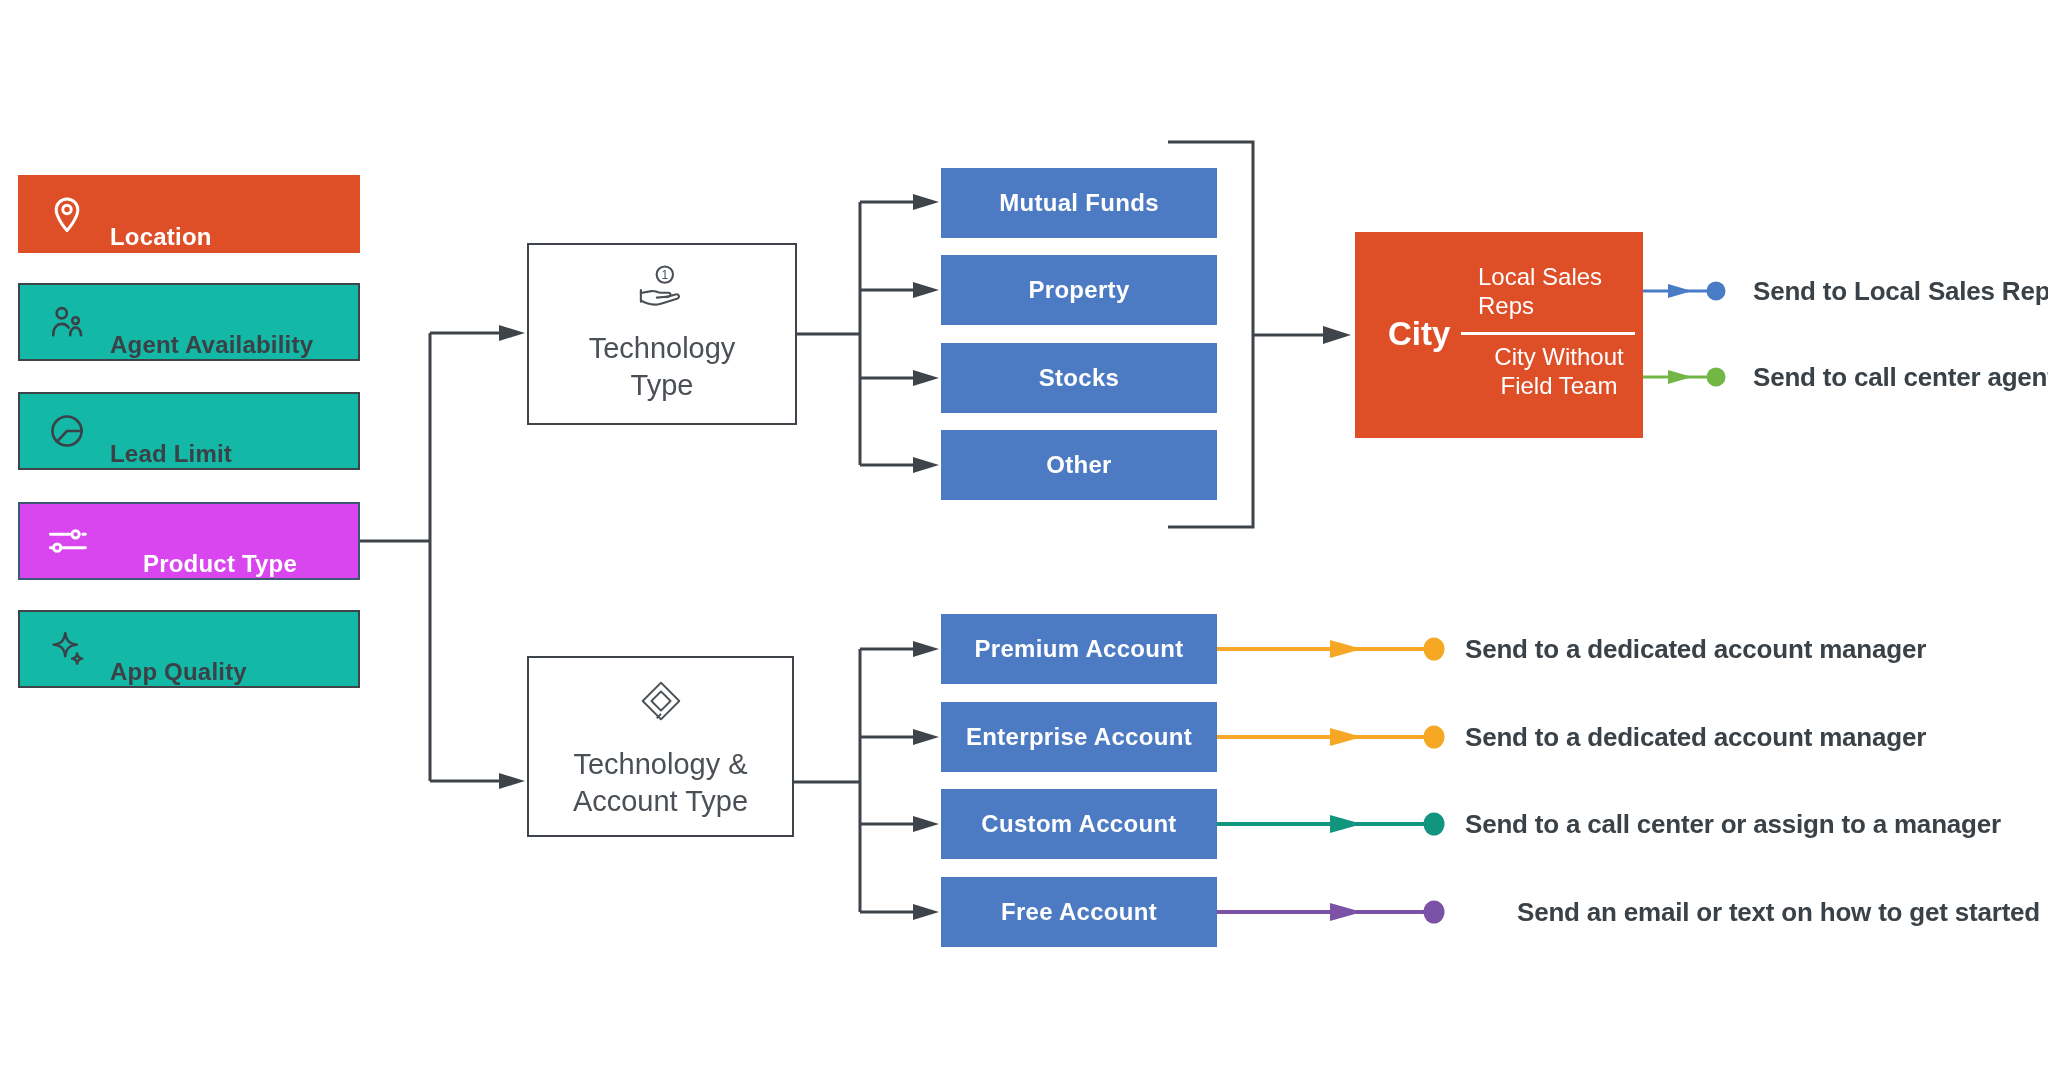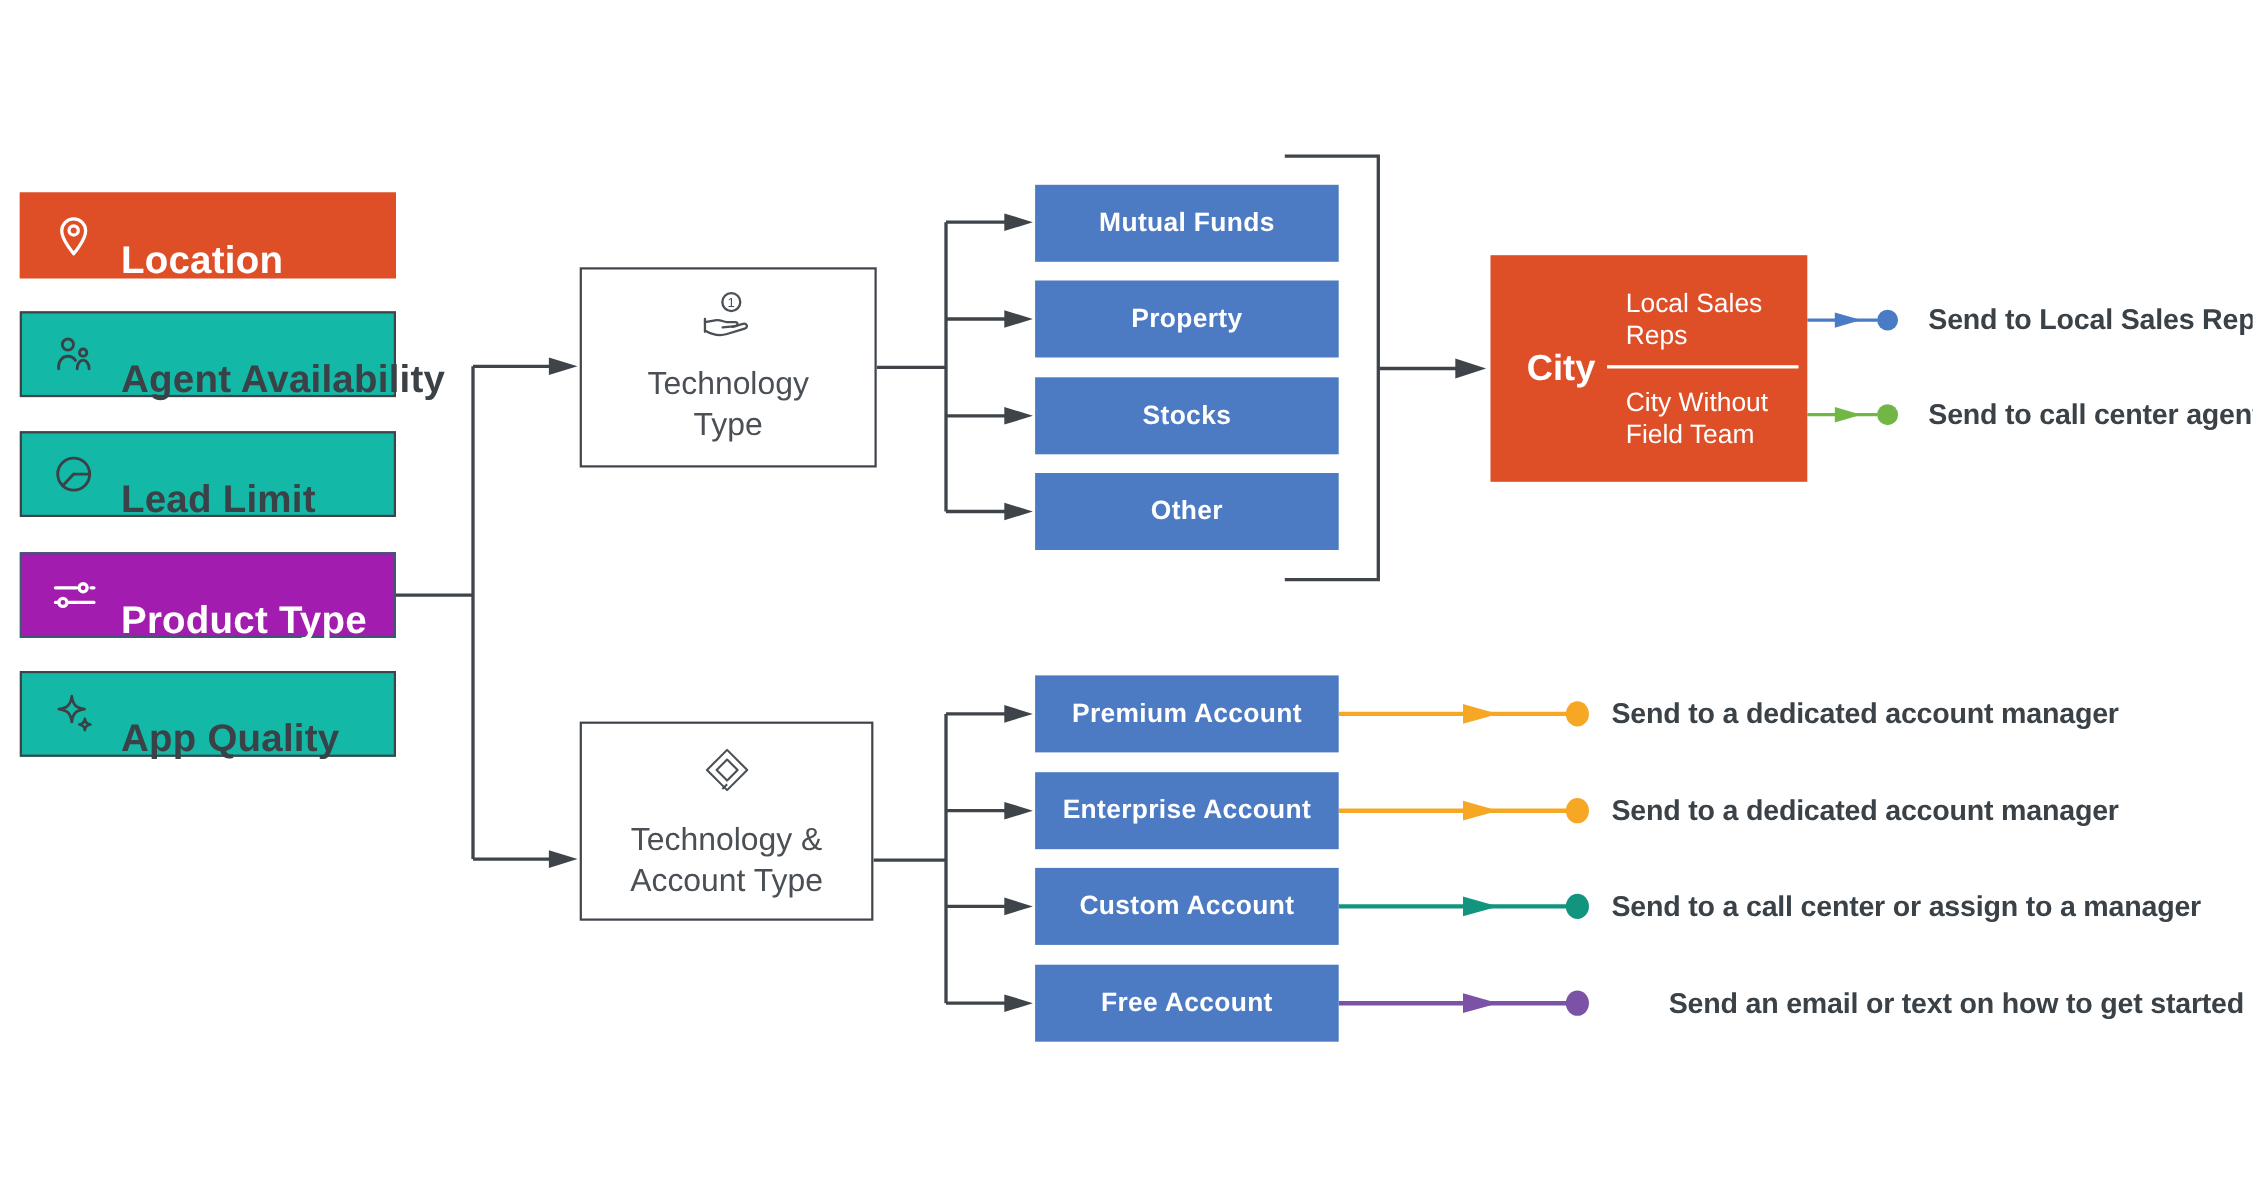--- a/index.html
+++ b/index.html
@@ -7,41 +7,41 @@
          font-family:"Liberation Sans",sans-serif;color:#3A4147;}
   .stage *{box-sizing:border-box;}
   svg.overlay{position:absolute;left:0;top:0;}
   svg.overlay .dark{stroke:#3E444A;stroke-width:3;fill:none;}
   svg.overlay .darkhead{fill:#3E444A;stroke:none;}
 
   
   .side-item{position:absolute;left:18px;width:342px;height:78px;display:flex;align-items:center;
              background:#14b8a6;border:2px solid #3E444A;}
   .side-item.orange{background:#DE4F28;border-color:#DE4F28;color:#fff;}
-  .side-item.navy{background:#a21caf;border-color:#3D5872;color:#fff;}
+  .side-item.navy{background:#d946ef;border-color:#3D5872;color:#fff;gap:33px;}
   .side-icon{width:46px;height:46px;margin-left:24px;flex:0 0 auto;display:flex;align-items:center;justify-content:center;}
   .side-icon svg{width:42px;height:42px;}
-  .side-label{margin-left:20px;font-size:35px;font-weight:600;letter-spacing:.2px;white-space:nowrap;margin-top:45px;}
+  .side-label{margin-left:20px;font-size:24px;font-weight:600;letter-spacing:.2px;white-space:nowrap;margin-top:45px;}
 
   
   .decision-box{position:absolute;background:#fff;border:2px solid #3E444A;display:flex;flex-direction:column;
                 align-items:center;justify-content:center;text-align:center;}
   .decision-box .d-icon{margin-bottom:14px;}
   .decision-title{font-size:29px;font-weight:400;color:#4A5055;line-height:37px;}
 
   
   .opt-box{position:absolute;left:941px;width:276px;height:70px;background:#4C7BC4;color:#fff;
            display:flex;align-items:center;justify-content:center;font-size:24px;font-weight:600;letter-spacing:.3px;}
 
   
   .city-box{position:absolute;left:1355px;top:232px;width:288px;height:206px;background:#DE4F28;color:#fff;}
   .city-label{position:absolute;left:33px;top:83px;font-size:33px;font-weight:600;}
   .city-seg{position:absolute;left:123px;width:162px;font-size:24px;font-weight:500;line-height:29px;}
   .city-seg.top{top:30px;}
-  .city-seg.bottom{top:120px;}
+  .city-seg.bottom{top:110px;text-align:center;}
   .city-divider{position:absolute;left:106px;top:100px;width:174px;height:3px;background:#fff;}
 
   
   .outcome{position:absolute;transform:translateY(-50%);font-size:26px;font-weight:600;color:#3A4147;white-space:nowrap;letter-spacing:-.2px;}
 </style>
 </head>
 <body>
 
 <div class="stage">
 

